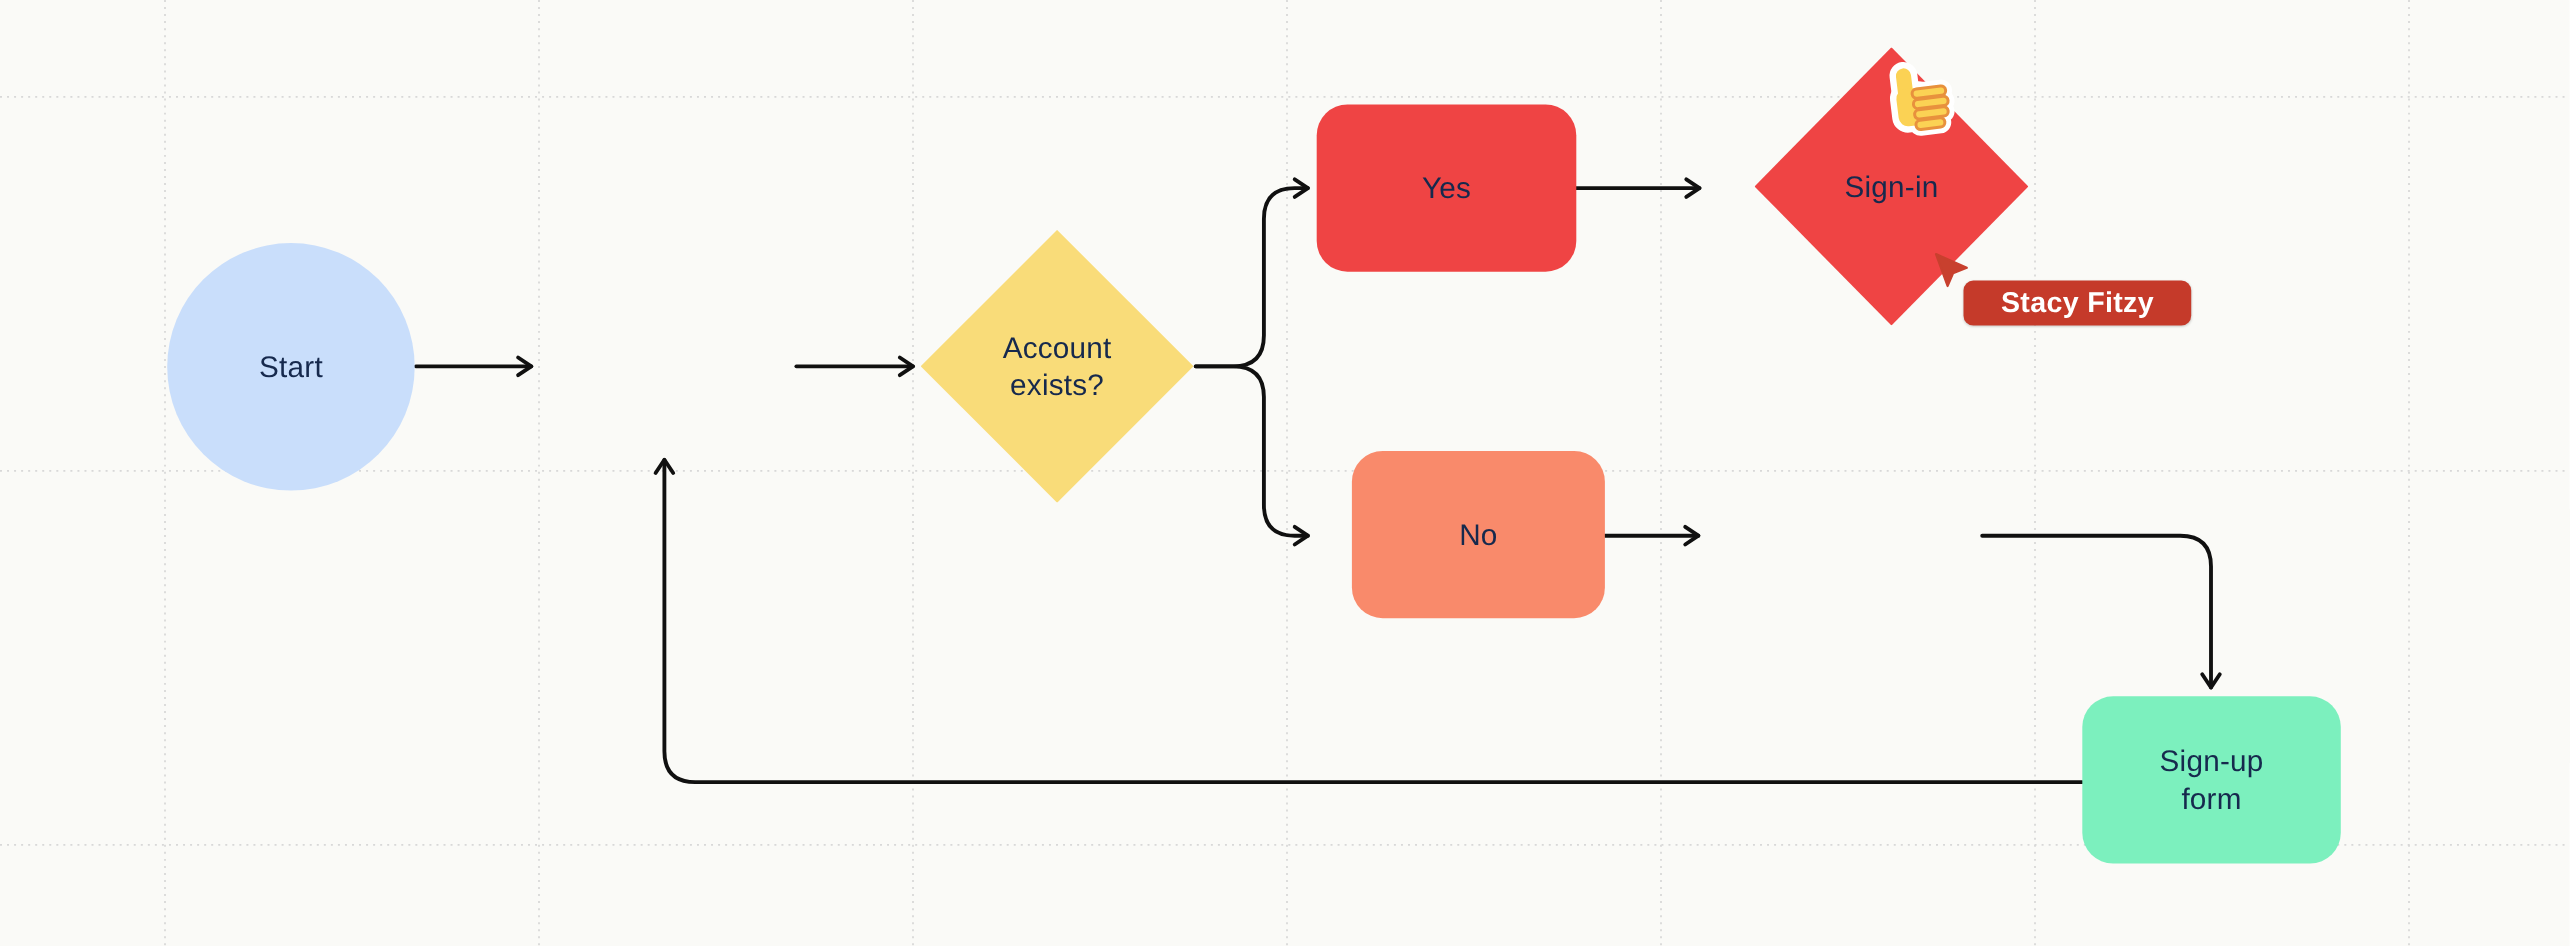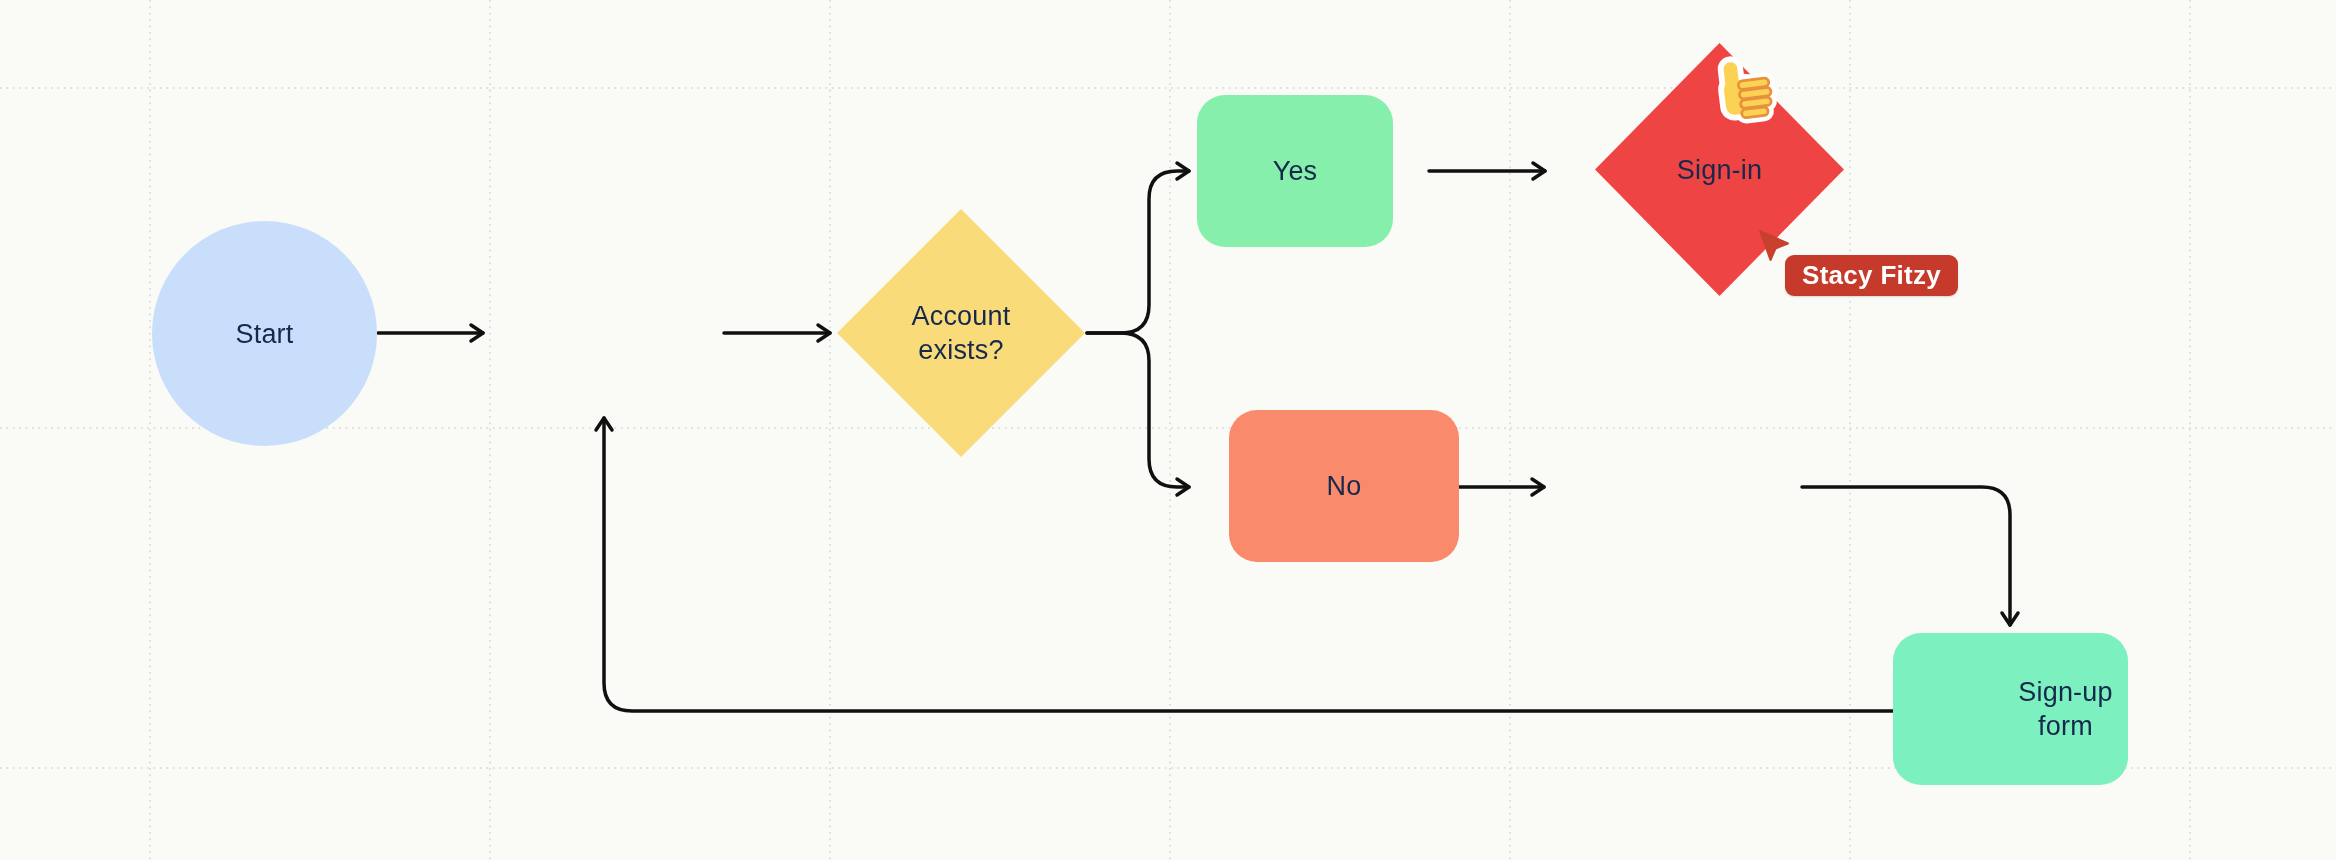--- a/index.html
+++ b/index.html
@@ -24,21 +24,21 @@
   }
   .node .label{display:block;}
   .circle{border-radius:50%;}
   .rrect{border-radius:28px;}
   .diamond{clip-path:polygon(50% 0,100% 50%,50% 100%,0 50%);}
   #reaction-sticker{position:absolute;left:1711px;top:51px;width:68px;height:74px;z-index:3;}
   #collab-cursor{position:absolute;left:1757px;top:229px;width:34px;height:34px;z-index:4;}
   #collab-label{
     position:absolute;left:1785px;top:255px;height:41px;z-index:4;
     display:flex;align-items:center;
-    padding:0 17px;border-radius:9px;
+    padding:0 34px;border-radius:9px;
     font-size:26px;font-weight:bold;letter-spacing:0.3px;
     box-shadow:0 1px 2px rgba(0,0,0,0.15);
   }
 </style>
 </head>
 <body>
 
 <div id="canvas" style="background-color: rgb(250, 250, 247); color: rgb(22, 41, 77);">
 
   <svg id="wires" width="2336" height="860" viewBox="0 0 2336 860">
@@ -75,34 +75,34 @@
 
   <div class="node circle" style="left: 152px; top: 221px; width: 225px; height: 225px; background-color: rgb(201, 222, 251);">
     <span class="label">Start</span>
   </div>
 
 
   <div class="node diamond" style="left: 837px; top: 209px; width: 248px; height: 248px; background-color: rgb(249, 220, 121);">
     <span class="label" style="width:160px">Account exists?</span>
   </div>
 
-  <div class="node rrect" style="left: 1197px; top: 95px; width: 196px; height: 152px; background-color: #86efac;">
+  <div class="node rrect" style="left: 1197px; top: 95px; width: 236px; height: 152px; background-color: #ef4444;">
     <span class="label">Yes</span>
   </div>
 
   <div class="node rrect" style="left: 1197px; top: 410px; width: 230px; height: 152px; background-color: rgb(249, 138, 107); margin-left: 32px;">
     <span class="label">No</span>
   </div>
 
   <div class="node diamond" style="left: 1595px; top: 43px; width: 249px; height: 253px; background-color: #ef4444;">
     <span class="label">Sign-in</span>
   </div>
 
 
-  <div class="node rrect" style="left: 1893px; top: 633px; width: 235px; height: 152px; background-color: rgb(124, 240, 190); justify-content: flex-end;">
+  <div class="node rrect" style="left: 1893px; top: 633px; width: 235px; height: 152px; background-color: rgb(124, 240, 190);">
     <span class="label" style="width:125px">Sign-up form</span>
   </div>
 
   <svg id="reaction-sticker" viewBox="0 0 64 70">
     <g transform="rotate(-7 32 35)">
       <g stroke-width="11" stroke-linejoin="round" fill="#FFFFFF" stroke="#FFFFFF">
         <rect x="14" y="9" width="13" height="30" rx="6.5"></rect>
         <rect x="12" y="27" width="27" height="32" rx="8"></rect>
         <rect x="26" y="28" width="29" height="8" rx="4"></rect>
         <rect x="26" y="37" width="30" height="8" rx="4"></rect>

